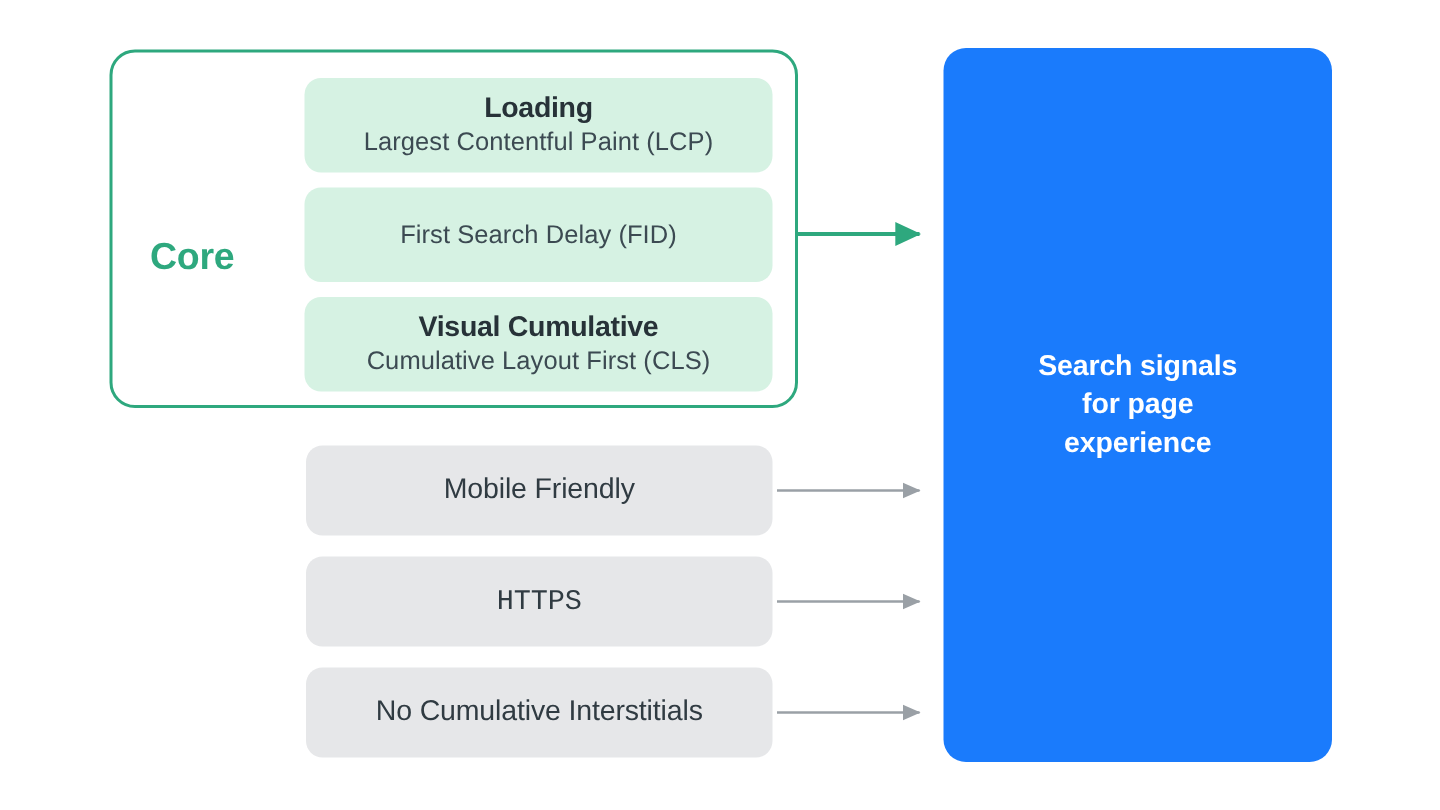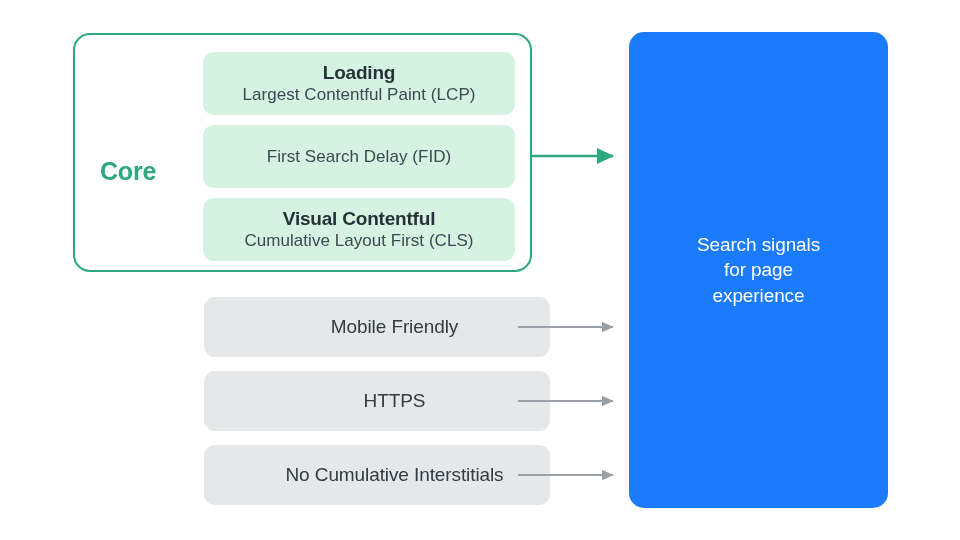--- a/index.html
+++ b/index.html
@@ -81,24 +81,23 @@
   .greybox {
     position: absolute;
     left: 204px;
     width: 311px;
     height: 60px;
     background: #E6E7E9;
     border-radius: 11px;
     display: flex;
     align-items: center;
     justify-content: center;
-    padding-left: 35px;
   }
   .greybox-1 { top: 297px; }
-  .greybox-2 { top: 371px; }
+  .greybox-2 { top: 371px; font-family: Liberation Mono, monospace; }
   .greybox-3 { top: 445px; }
 
   .greybox-label {
     color: #303B42;
     font-size: 19px;
     font-weight: 400;
     letter-spacing: -0.1px;
   }
 
   
@@ -110,21 +109,21 @@
     height: 476px;
     background: #1A7BFC;
     border-radius: 15px;
     display: flex;
     align-items: center;
     justify-content: center;
   }
   .blue-panel-label {
     color: #ffffff;
     font-size: 19px;
-    font-weight: 400;
+    font-weight: 700;
     line-height: 1.32;
     text-align: center;
     letter-spacing: -0.1px;
     white-space: pre-line;
   }
 
   
   .connectors {
     position: absolute;
     left: 0;
@@ -148,21 +147,21 @@
   <div class="pill pill-1">
     <div class="pill-title">Loading</div>
     <div class="pill-sub">Largest Contentful Paint (LCP)</div>
   </div>
 
   <div class="pill pill-2">
     <div class="pill-sub">First Search Delay (FID)</div>
   </div>
 
   <div class="pill pill-3">
-    <div class="pill-title">Visual Contentful</div>
+    <div class="pill-title">Visual Cumulative</div>
     <div class="pill-sub">Cumulative Layout First (CLS)</div>
   </div>
 
   <div class="greybox greybox-1">
     <div class="greybox-label">Mobile Friendly</div>
   </div>
 
   <div class="greybox greybox-2">
     <div class="greybox-label">HTTPS</div>
   </div>

